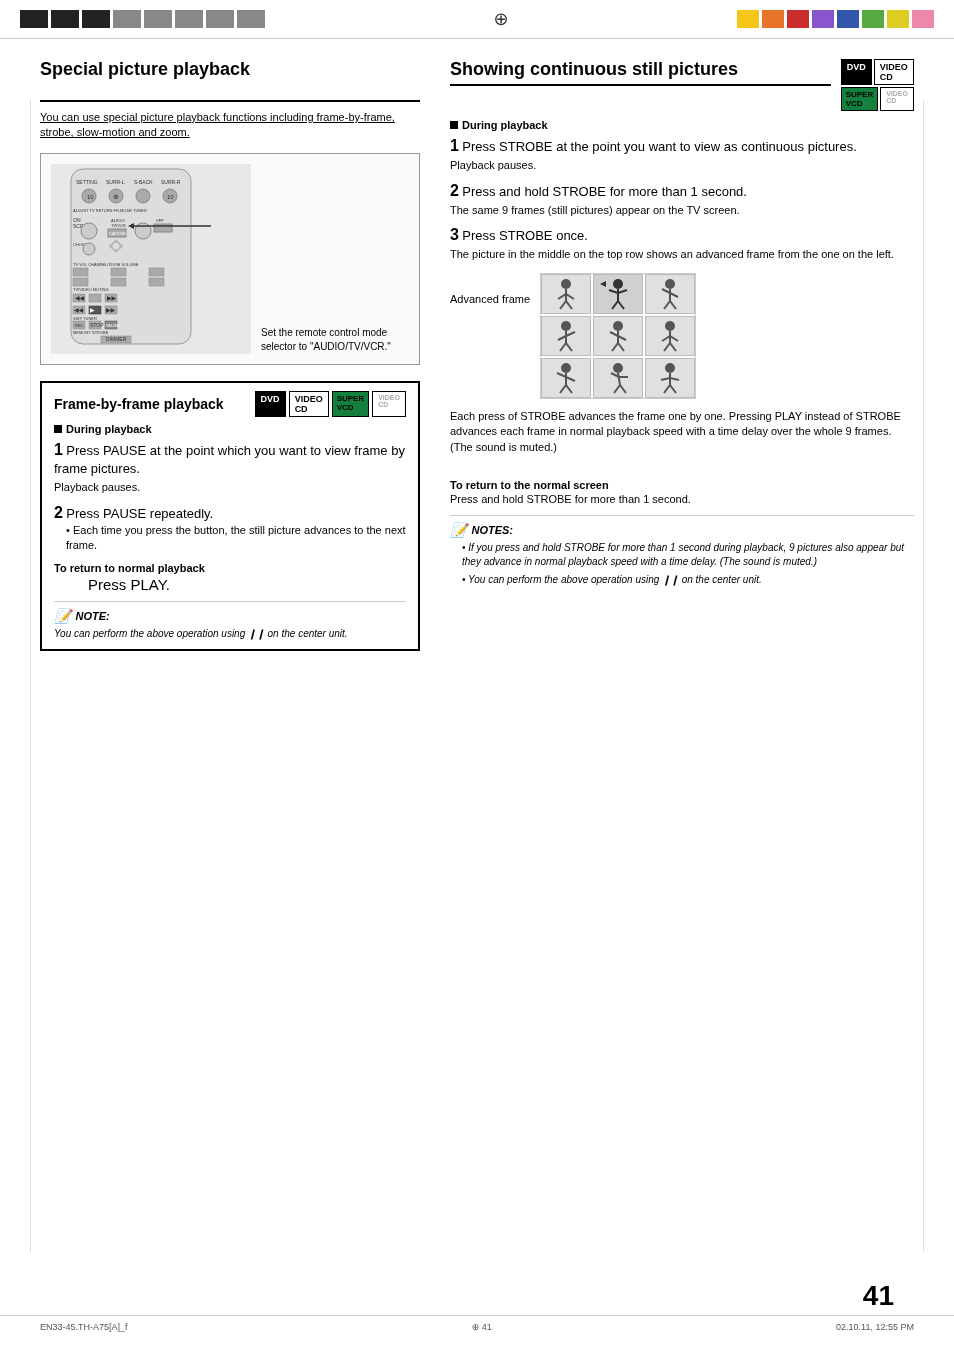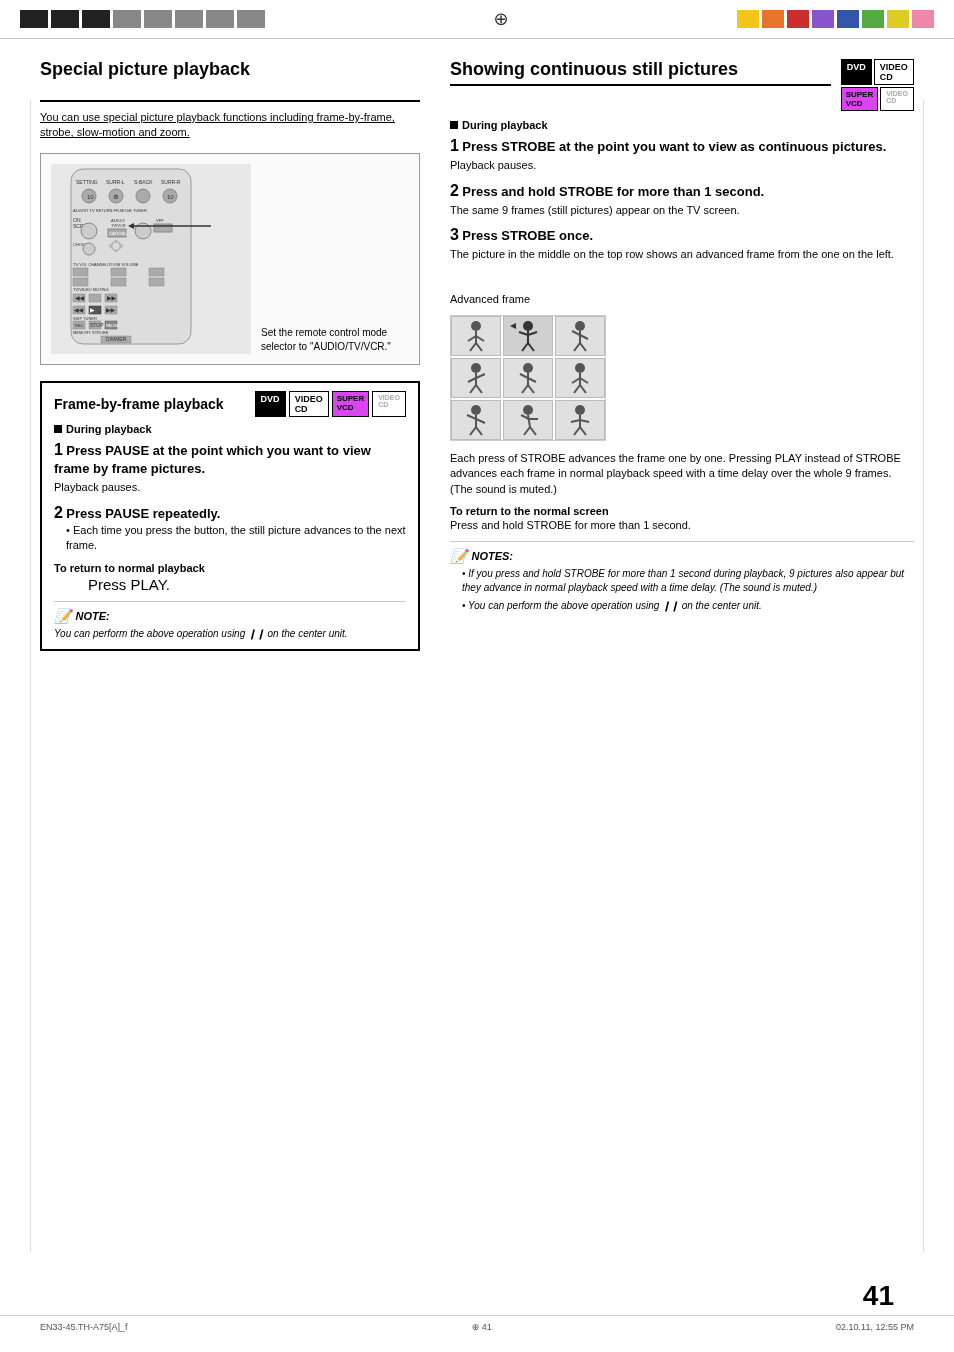--- a/index.html
+++ b/index.html
@@ -152,21 +152,21 @@
     }
     .badge-vcd {
       background: #fff;
       color: #000;
       font-size: 9px;
       font-weight: bold;
       padding: 2px 5px;
       border: 1px solid #000;
     }
     .badge-svcd {
-      background: #d946ef;
+      background: #15803d;
       color: #000;
       font-size: 8px;
       font-weight: bold;
       padding: 2px 4px;
       border: 1px solid #000;
     }
 
     .during-playback {
       font-size: 11px;
       font-weight: bold;
@@ -188,21 +188,21 @@
     }
 
     .step-number {
       font-size: 16px;
       font-weight: bold;
       display: inline;
     }
 
     .step-text {
       font-size: 13px;
-      font-weight: bold;
+      font-weight: normal;
       display: inline;
       line-height: 1.4;
     }
 
     .step-sub {
       font-size: 11px;
       margin-top: 2px;
       margin-left: 0;
       line-height: 1.4;
     }
@@ -278,21 +278,20 @@
       display: flex;
       gap: 2px;
     }
 
     
     .advanced-frame-section {
       display: flex;
       align-items: flex-start;
       gap: 10px;
       margin: 10px 0;
-      flex-direction: column;
     }
 
     .advanced-frame-label {
       font-size: 11px;
       white-space: nowrap;
       padding-top: 20px;
     }
 
     .frame-grid {
       display: grid;
@@ -314,21 +313,21 @@
       overflow: hidden;
     }
 
     .frame-cell.highlighted {
       background: #d0d0d0;
     }
 
     .frame-description {
       font-size: 11px;
       line-height: 1.4;
-      margin-bottom: 8px;
+      margin-bottom: 24px;
     }
 
     .to-return-normal {
       font-size: 11px;
       font-weight: bold;
       margin-top: 8px;
       margin-bottom: 2px;
     }
 
     .to-return-normal-text {

